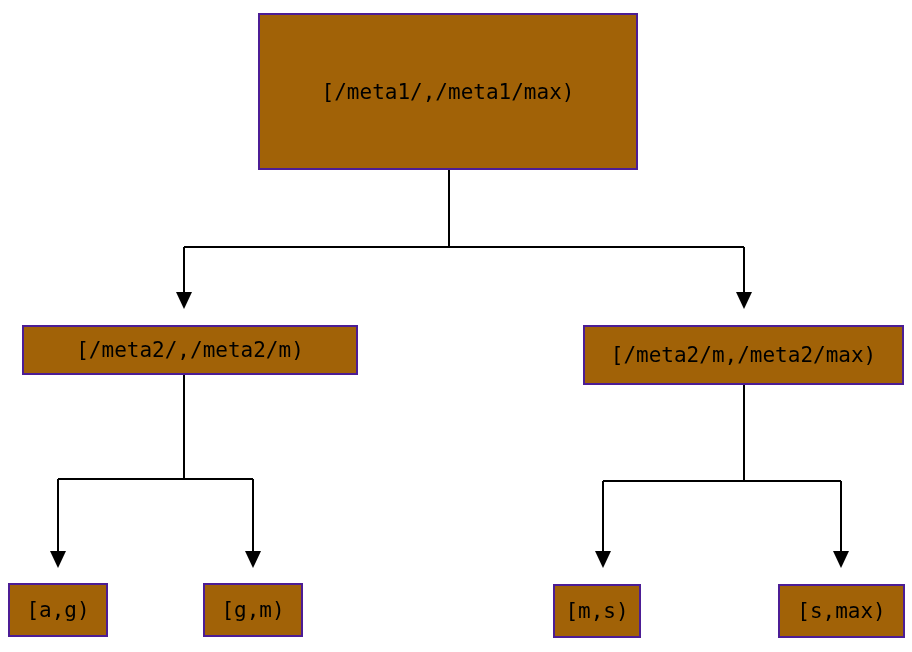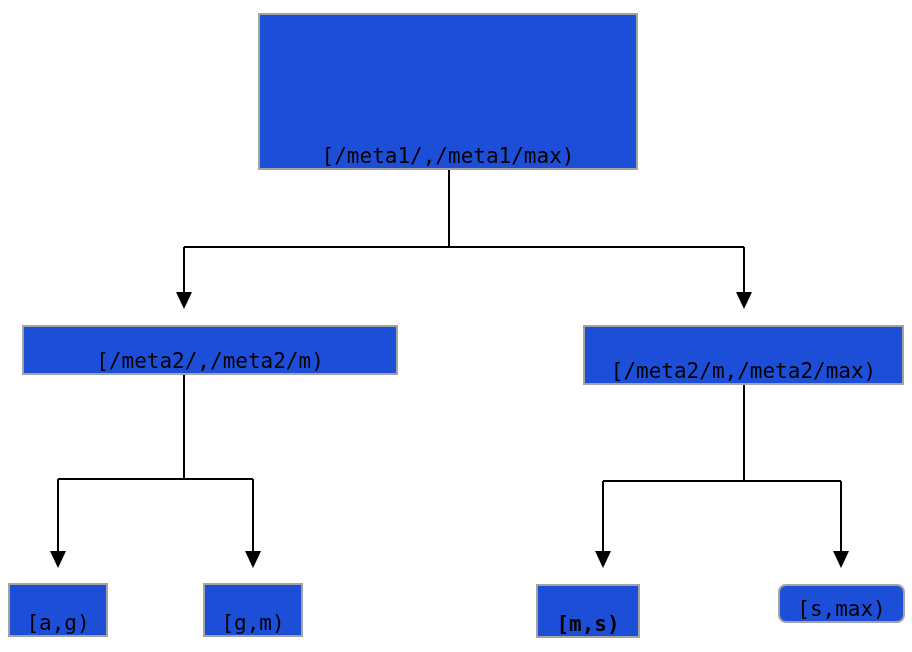--- a/index.html
+++ b/index.html
@@ -17,37 +17,37 @@
   }
   .connectors {
     position: absolute;
     left: 0;
     top: 0;
     width: 912px;
     height: 652px;
   }
   .node {
     position: absolute;
-    border: 2px solid #a3a3a3;
-    background: #1d4ed8;
+    border: 2px solid #4c1d95;
+    background: #a16207;
     display: flex;
-    align-items: flex-end;
+    align-items: center;
     justify-content: center;
     box-sizing: border-box;
     color: #000000;
     font-size: 21px;
     white-space: nowrap;
   }
   .node-root   { left: 258px; top: 13px;  width: 380px; height: 157px; }
-  .node-l2a    { left: 22px;  top: 325px; width: 376px; height: 50px; }
+  .node-l2a    { left: 22px;  top: 325px; width: 336px; height: 50px; }
   .node-l2b    { left: 583px; top: 325px; width: 321px; height: 60px; }
   .node-leaf1  { left: 8px;   top: 583px; width: 100px; height: 54px; }
   .node-leaf2  { left: 203px; top: 583px; width: 100px; height: 54px; }
-  .node-leaf3  { left: 536px; top: 584px; width: 104px; height: 54px; font-weight: bold; }
-  .node-leaf4  { left: 778px; top: 584px; width: 127px; height: 39px; border-radius: 8px; }
+  .node-leaf3  { left: 553px; top: 584px; width: 88px; height: 54px; }
+  .node-leaf4  { left: 778px; top: 584px; width: 127px; height: 54px; }
 </style>
 </head>
 <body>
 
 <div class="canvas">
 
   <svg class="connectors" viewBox="0 0 912 652" xmlns="http://www.w3.org/2000/svg">
     <g stroke="#000000" stroke-width="2" fill="none">
 
       <path d="M449 170 V247"></path>

